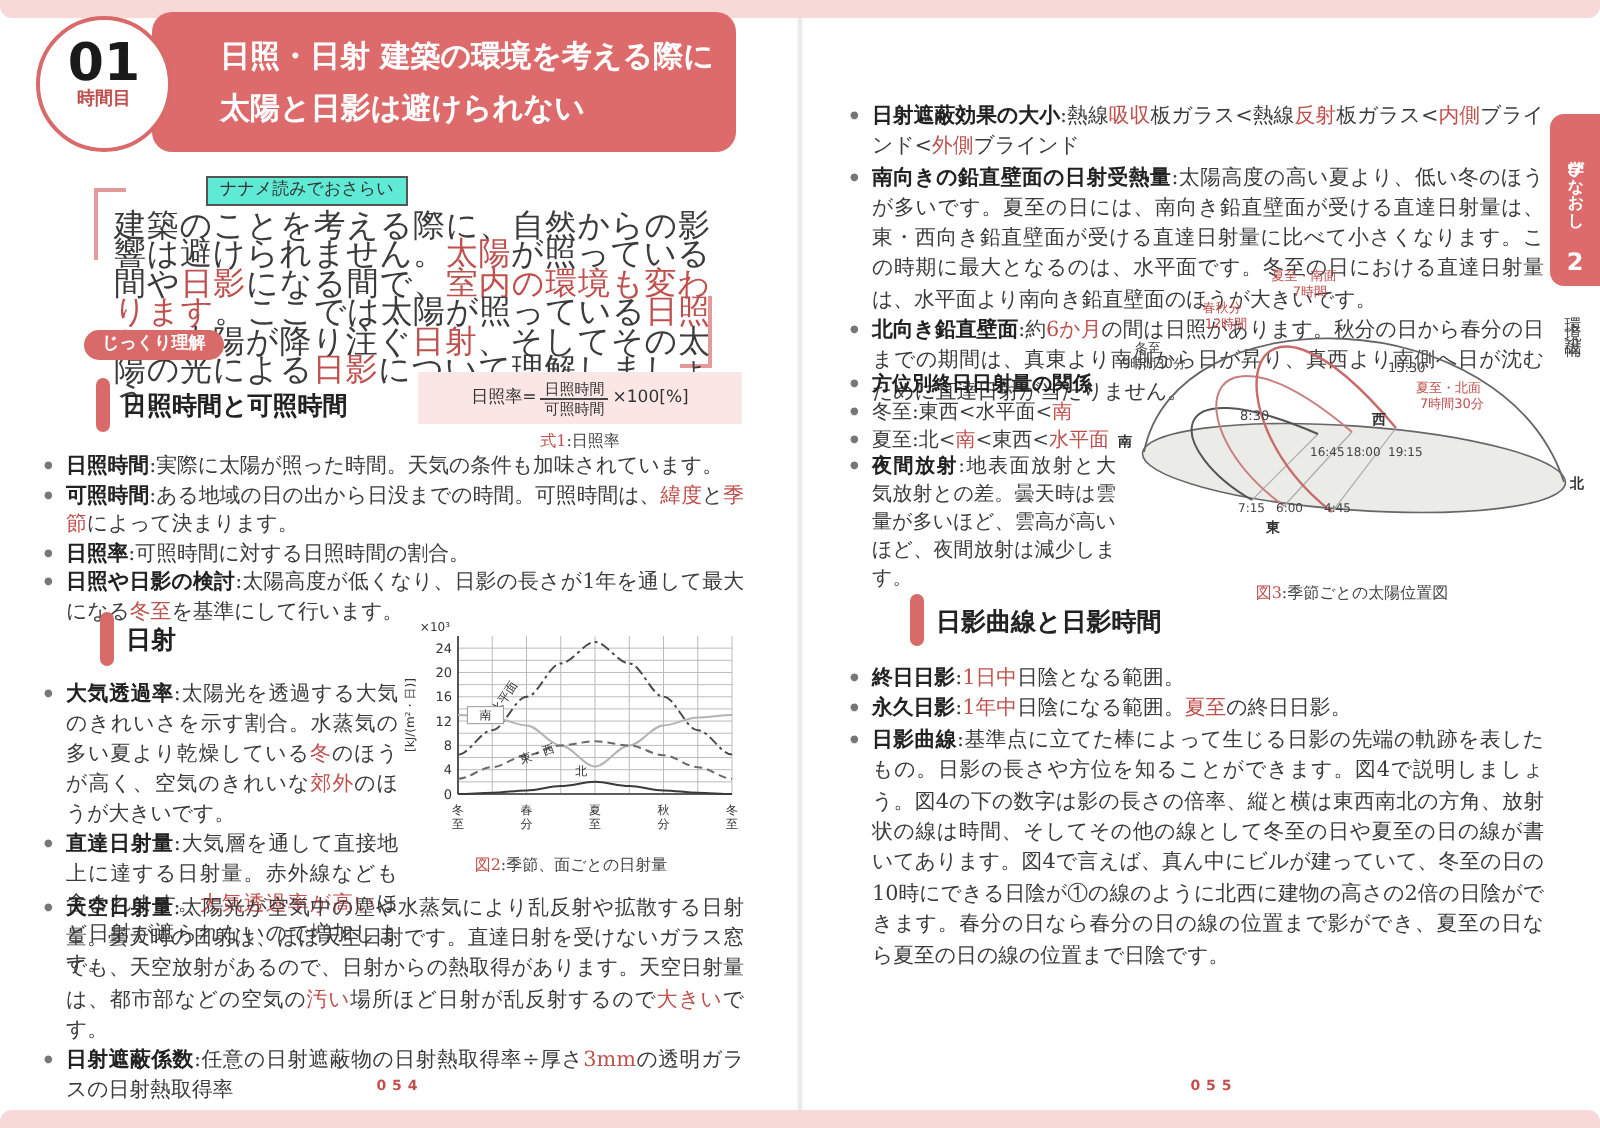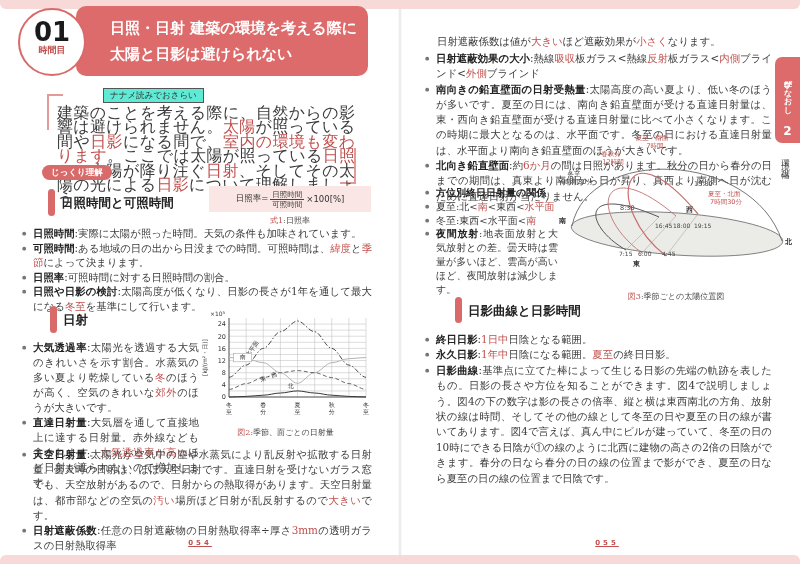--- a/index.html
+++ b/index.html
@@ -61,21 +61,21 @@
 
   
   .chart-wrap{position:absolute;left:199px;top:309px;width:173px;height:118px;}
   .chart-cap{left:199px;top:427px;width:173px;}
   .diagram-wrap{position:absolute;left:556px;top:130px;width:240px;height:146px;text-align:right;}
   .diagram-cap{left:556px;top:291px;width:240px;}
   svg text{font-family:"DejaVu Sans","Liberation Sans",sans-serif;}
 
   
   .pagenum{position:absolute;top:539px;width:80px;text-align:center;color:#c0504d;
-           font:700 7px/9px "DejaVu Sans","Liberation Sans",sans-serif;letter-spacing:3px;text-decoration:underline;}
+           font:700 7px/9px "DejaVu Sans","Liberation Sans",sans-serif;letter-spacing:3px;}
   .pn-l{left:160px;} .pn-r{left:567px;}
 
   
   .side-tab{position:absolute;right:0;top:57px;width:25px;height:86px;background:#dd6b6b;
             border-radius:7px 0 0 7px;color:#fff;text-align:center;z-index:4;}
   .side-tab .series{writing-mode:vertical-rl;margin-top:6px;font:700 8px/25px "DejaVu Sans","Liberation Sans",sans-serif;height:58px;}
   .side-tab .n{display:block;font:700 12px/13px "DejaVu Sans","Liberation Sans",sans-serif;}
   .side-cat{position:absolute;right:8px;top:152px;writing-mode:vertical-rl;color:#444;
             font:400 8.5px/12px "DejaVu Sans","Liberation Sans",sans-serif;letter-spacing:3px;}
 </style>
@@ -190,32 +190,31 @@
     <span class="rd">図2</span><span>:季節、面ごとの日射量</span>
   </div>
 
   <ul class="blt ls3">
     <li><span class="bd">天空日射量</span><span>:太陽光が空気中の塵や水蒸気により乱反射や拡散する日射量。曇天時の日射は、ほぼ天空日射です。直達日射を受けないガラス窓でも、天空放射があるので、日射からの熱取得があります。天空日射量は、都市部などの空気の</span><span class="rd">汚い</span><span>場所ほど日射が乱反射するので</span><span class="rd">大きい</span><span>です。</span></li>
     <li><span class="bd">日射遮蔽係数</span><span>:任意の日射遮蔽物の日射熱取得率÷厚さ</span><span class="rd">3mm</span><span>の透明ガラスの日射熱取得率</span></li>
   </ul>
 
   <div class="pagenum pn-l">054</div>
 
-  <div class="r-intro"><span>日射遮蔽係数は値が</span><span class="rd">大きい</span><span>ほど遮蔽効果が</span><span class="rd">小さく</span><span>なります。</span></div>
 
   <ul class="blt rs1">
     <li><span class="bd">日射遮蔽効果の大小</span><span>:熱線</span><span class="rd">吸収</span><span>板ガラス&lt;熱線</span><span class="rd">反射</span><span>板ガラス&lt;</span><span class="rd">内側</span><span>ブラインド&lt;</span><span class="rd">外側</span><span>ブラインド</span></li>
     <li><span class="bd">南向きの鉛直壁面の日射受熱量</span><span>:太陽高度の高い夏より、低い冬のほうが多いです。夏至の日には、南向き鉛直壁面が受ける直達日射量は、東・西向き鉛直壁面が受ける直達日射量に比べて小さくなります。この時期に最大となるのは、水平面です。冬至の日における直達日射量は、水平面より南向き鉛直壁面のほうが大きいです。</span></li>
     <li><span class="bd">北向き鉛直壁面</span><span>:約</span><span class="rd">6か月</span><span>の間は日照があります。秋分の日から春分の日までの期間は、真東より南側から日が昇り、真西より南側へ日が沈むために直達日射が当たりません。</span></li>
   </ul>
 
   <ul class="blt rs2">
     <li><span class="bd">方位別終日日射量の関係</span></li>
+    <li class="rel-line" style="padding-left:11px;"><span>冬至:東西&lt;水平面&lt;</span><span class="rd">南</span></li>
     <li class="rel-line" style="padding-left:11px;"><span>夏至:北&lt;</span><span class="rd">南</span><span>&lt;東西&lt;</span><span class="rd">水平面</span></li>
-    <li class="rel-line" style="padding-left:11px;"><span>冬至:東西&lt;水平面&lt;</span><span class="rd">南</span></li>
     <li><span class="bd">夜間放射</span><span>:地表面放射と大気放射との差。曇天時は雲量が多いほど、雲高が高いほど、夜間放射は減少します。</span></li>
   </ul>
 
   <div class="diagram-wrap">
     <svg width="240" height="146" viewBox="0 0 240 146">
       <ellipse cx="121" cy="104" rx="106" ry="21" transform="rotate(4 121 104)" fill="#ebebe8" stroke="#666" stroke-width="0.8"></ellipse>
       <path d="M16,96 C32,16 196,20 226,111" fill="none" stroke="#666" stroke-width="0.9"></path>
       <path d="M103,87 L70,120" stroke="#aaa" stroke-width="0.6"></path>
       <path d="M120,86 L86,123" stroke="#aaa" stroke-width="0.6"></path>
       <path d="M142,84 L110,126" stroke="#aaa" stroke-width="0.6"></path>

